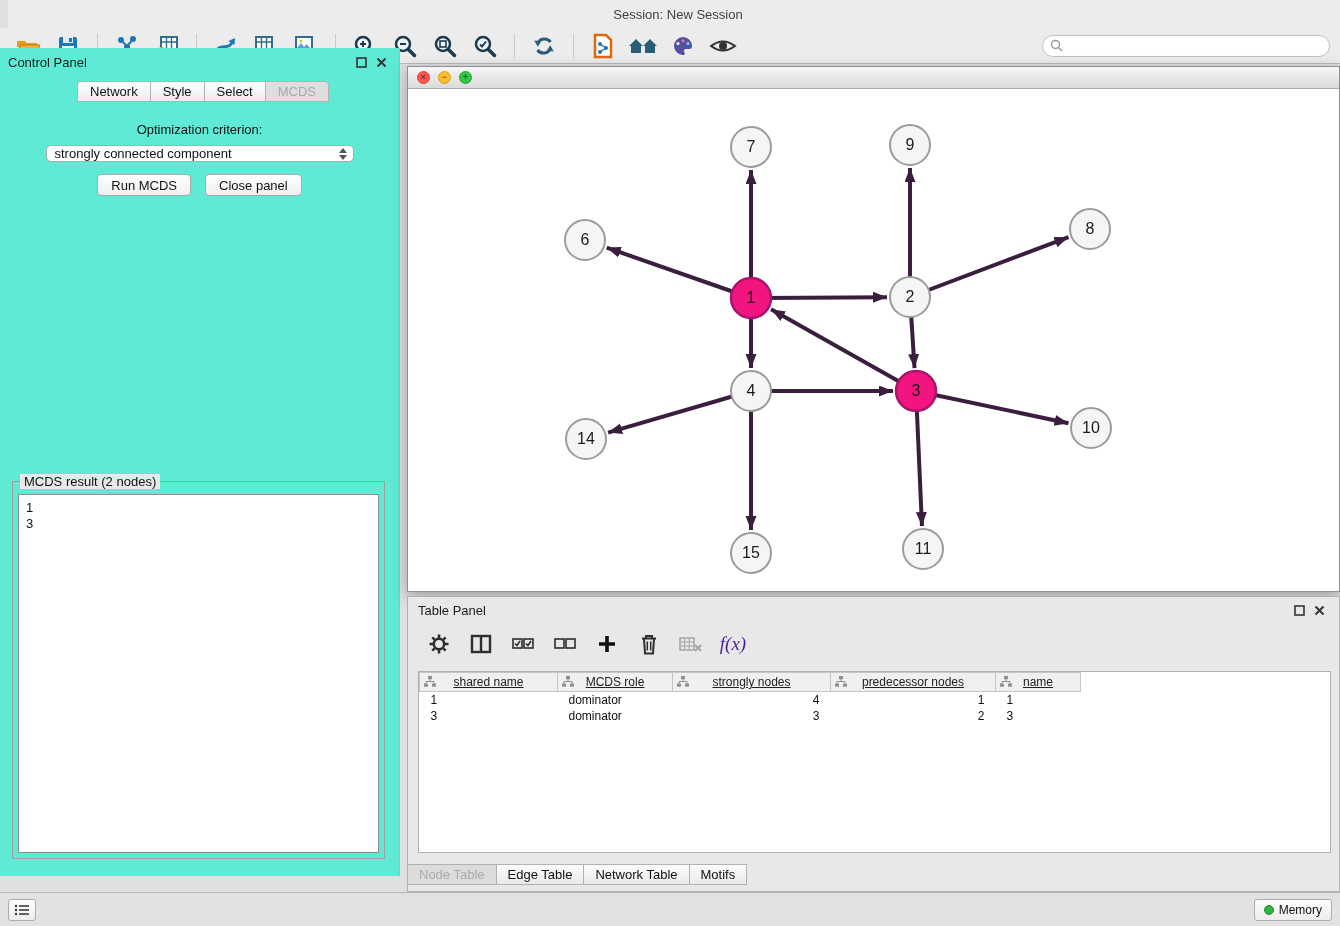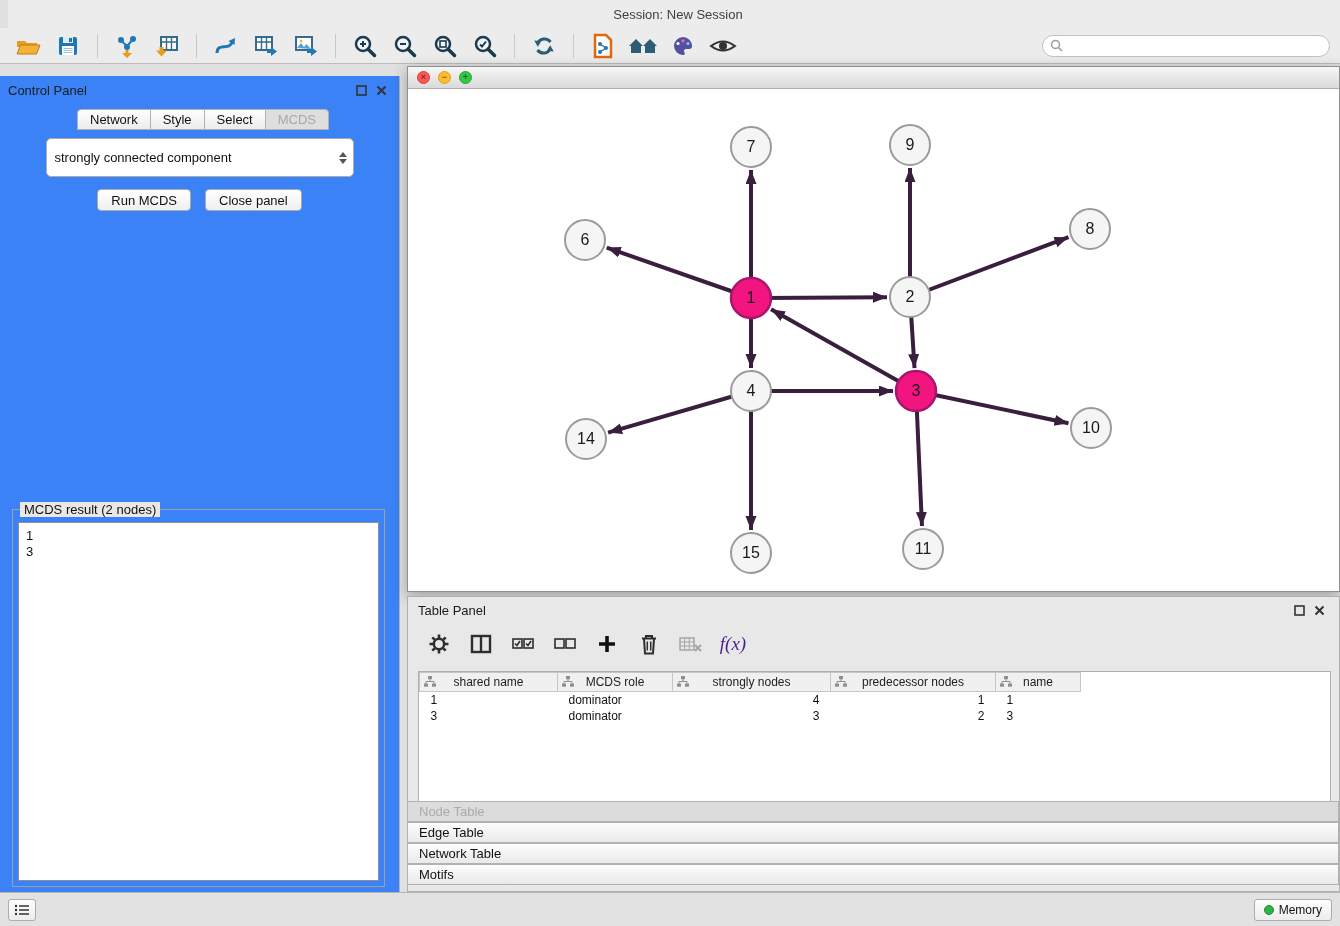--- a/index.html
+++ b/index.html
@@ -11,33 +11,33 @@
     display:flex;align-items:center;justify-content:center;font-size:13px;color:#404040;}
   .toolbar{position:absolute;left:0;top:28px;width:1340px;height:36px;background:#ececec;
     border-bottom:1px solid #bcbcbc;display:flex;align-items:center;padding:0 10px;gap:4px;}
   .tool-btn{width:36px;height:30px;display:flex;align-items:center;justify-content:center;border-radius:4px;}
   .tool-sep{width:1px;height:24px;background:#c9c9c9;margin:0 7px;}
   .search-field{margin-left:auto;width:288px;height:22px;background:#fff;border:1px solid #c2c2c2;
     border-radius:11px;display:flex;align-items:center;padding:0 7px;gap:4px;}
   .search-field input{border:none;outline:none;flex:1;font-size:12px;background:transparent;color:#333;}
 
   
-  .control-panel{position:absolute;left:0;top:76px;width:400px;height:828px;background:#3b82f6;
+  .control-panel{position:absolute;left:0;top:48px;width:400px;height:828px;background:#5eead4;
     border-right:1px solid #b3b3b3;}
   .cp-header{height:28px;display:flex;align-items:center;padding:0 8px;font-size:13px;color:#1c1c1c;}
   .cp-header .spacer{flex:1;}
   .panel-icon-btn{width:20px;height:20px;display:flex;align-items:center;justify-content:center;}
   .cp-tabs{display:flex;margin-left:78px;margin-top:5px;}
   .cp-tab{border:1px solid #b2b2b2;height:21px;padding:0 12px;font-size:13px;display:flex;align-items:center;
     background:linear-gradient(#ffffff,#ececec);margin-left:-1px;color:#111;}
   .cp-tab:first-child{border-radius:4px 0 0 0;}
   .cp-tab:last-child{border-radius:0 4px 0 0;}
   .cp-tab.active{background:#dedede;color:#a8a8a8;}
   .cp-opt-label{margin-top:20px;text-align:center;font-size:13px;color:#111;}
-  .cp-select{margin:8px auto 0;width:308px;height:39px;background:#fff;border:1px solid #ababab;border-radius:5px;
+  .cp-select{margin:8px auto 0;width:308px;height:17px;background:#fff;border:1px solid #ababab;border-radius:5px;
     display:flex;align-items:center;padding:0 6px 0 8px;font-size:13px;color:#111;}
   .cp-select .sel-text{flex:1;}
   .dd-arrows{display:flex;flex-direction:column;gap:2px;align-items:center;}
   .dd-arrows i{display:block;width:0;height:0;border-left:4px solid transparent;border-right:4px solid transparent;}
   .dd-arrows .up{border-bottom:5px solid #555;}
   .dd-arrows .down{border-top:5px solid #555;}
   .cp-buttons{margin-top:12px;display:flex;justify-content:center;gap:14px;}
   .cp-btn{height:22px;padding:0 13px;font-size:13px;background:linear-gradient(#ffffff,#efefef);
     border:1px solid #ababab;border-radius:4px;color:#111;display:flex;align-items:center;}
   .result-box{position:absolute;left:12px;top:433px;width:373px;height:378px;border:1px solid #9f9f9f;}
@@ -71,23 +71,23 @@
   .tp-toolbar{height:42px;display:flex;align-items:center;padding-left:18px;gap:16px;}
   .tp-tool{width:26px;height:26px;display:flex;align-items:center;justify-content:center;}
   .fx{font-family:"Liberation Serif",serif;font-style:italic;font-size:19px;color:#4c1d95;}
   .table-wrap{position:absolute;left:10px;top:74px;width:913px;height:182px;background:#fff;
     border:1px solid #b0b0b0;overflow:hidden;}
   table.node-table{border-collapse:collapse;table-layout:fixed;width:100%;}
   .nt-th{background:#f0f0f0;border:1px solid #c6c6c6;height:19px;font-size:12px;font-weight:normal;
     color:#222;position:relative;}
   .nt-th.filler{background:#fff;border:none;border-bottom:1px solid transparent;}
   .th-icon{position:absolute;left:4px;top:3px;}
-  .th-lbl{display:block;text-align:center;padding:0 14px;}
+  .th-lbl{display:block;text-align:center;padding:0 14px;text-decoration:underline;}
   .nt-td{height:16px;font-size:12px;color:#111;padding:0 11px;white-space:nowrap;overflow:hidden;}
-  .tbl-tabs{position:absolute;left:0;right:0;bottom:6px;display:flex;justify-content:flex-start;flex-direction:column;}
+  .tbl-tabs{position:absolute;left:0;right:0;bottom:6px;display:flex;justify-content:flex-start;}
   .tbl-tab{border:1px solid #b2b2b2;height:21px;padding:0 11px;font-size:13px;display:flex;align-items:center;
     background:linear-gradient(#fdfdfd,#e9e9e9);margin-left:-1px;color:#111;}
   .tbl-tab.active{background:#dcdcdc;color:#ababab;}
 
   
   .statusbar{position:absolute;left:0;top:892px;width:1340px;height:34px;background:#e2e2e2;
     border-top:1px solid #b6b6b6;display:flex;align-items:center;padding:0 8px;}
   .sb-btn{height:22px;border:1px solid #adadad;border-radius:3px;background:linear-gradient(#fdfdfd,#ededed);
     display:flex;align-items:center;justify-content:center;padding:0 5px;}
   .memory-btn{margin-left:auto;height:22px;border:1px solid #adadad;border-radius:3px;
@@ -247,20 +247,21 @@
         <path d="M1.5 1.5 L9.5 9.5 M9.5 1.5 L1.5 9.5" stroke="#333" stroke-width="2"></path>
         </svg>
     </span>
   </div>
   <div class="cp-tabs">
       <div class="cp-tab">Network</div>
       <div class="cp-tab">Style</div>
       <div class="cp-tab">Select</div>
       <div class="cp-tab active">MCDS</div>
     </div>
+  <div class="cp-opt-label">Optimization criterion:</div>
   <div class="cp-select">
     <span class="sel-text">strongly connected component</span>
     <span class="dd-arrows">
         <i class="up"></i>
         <i class="down"></i>
       </span>
   </div>
   <div class="cp-buttons">
     <div class="cp-btn">Run MCDS</div>
     <div class="cp-btn">Close panel</div>

